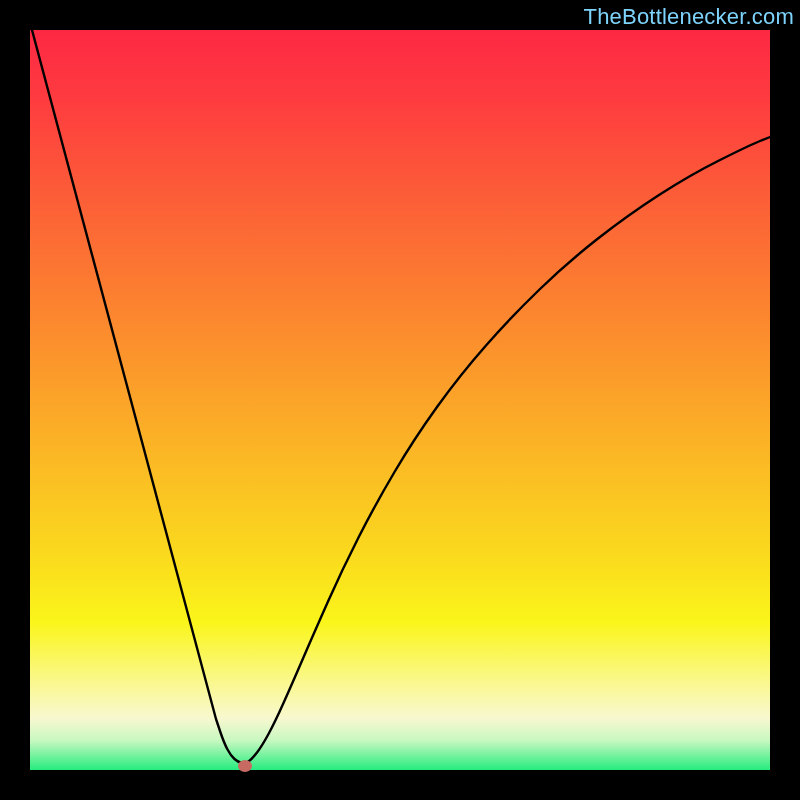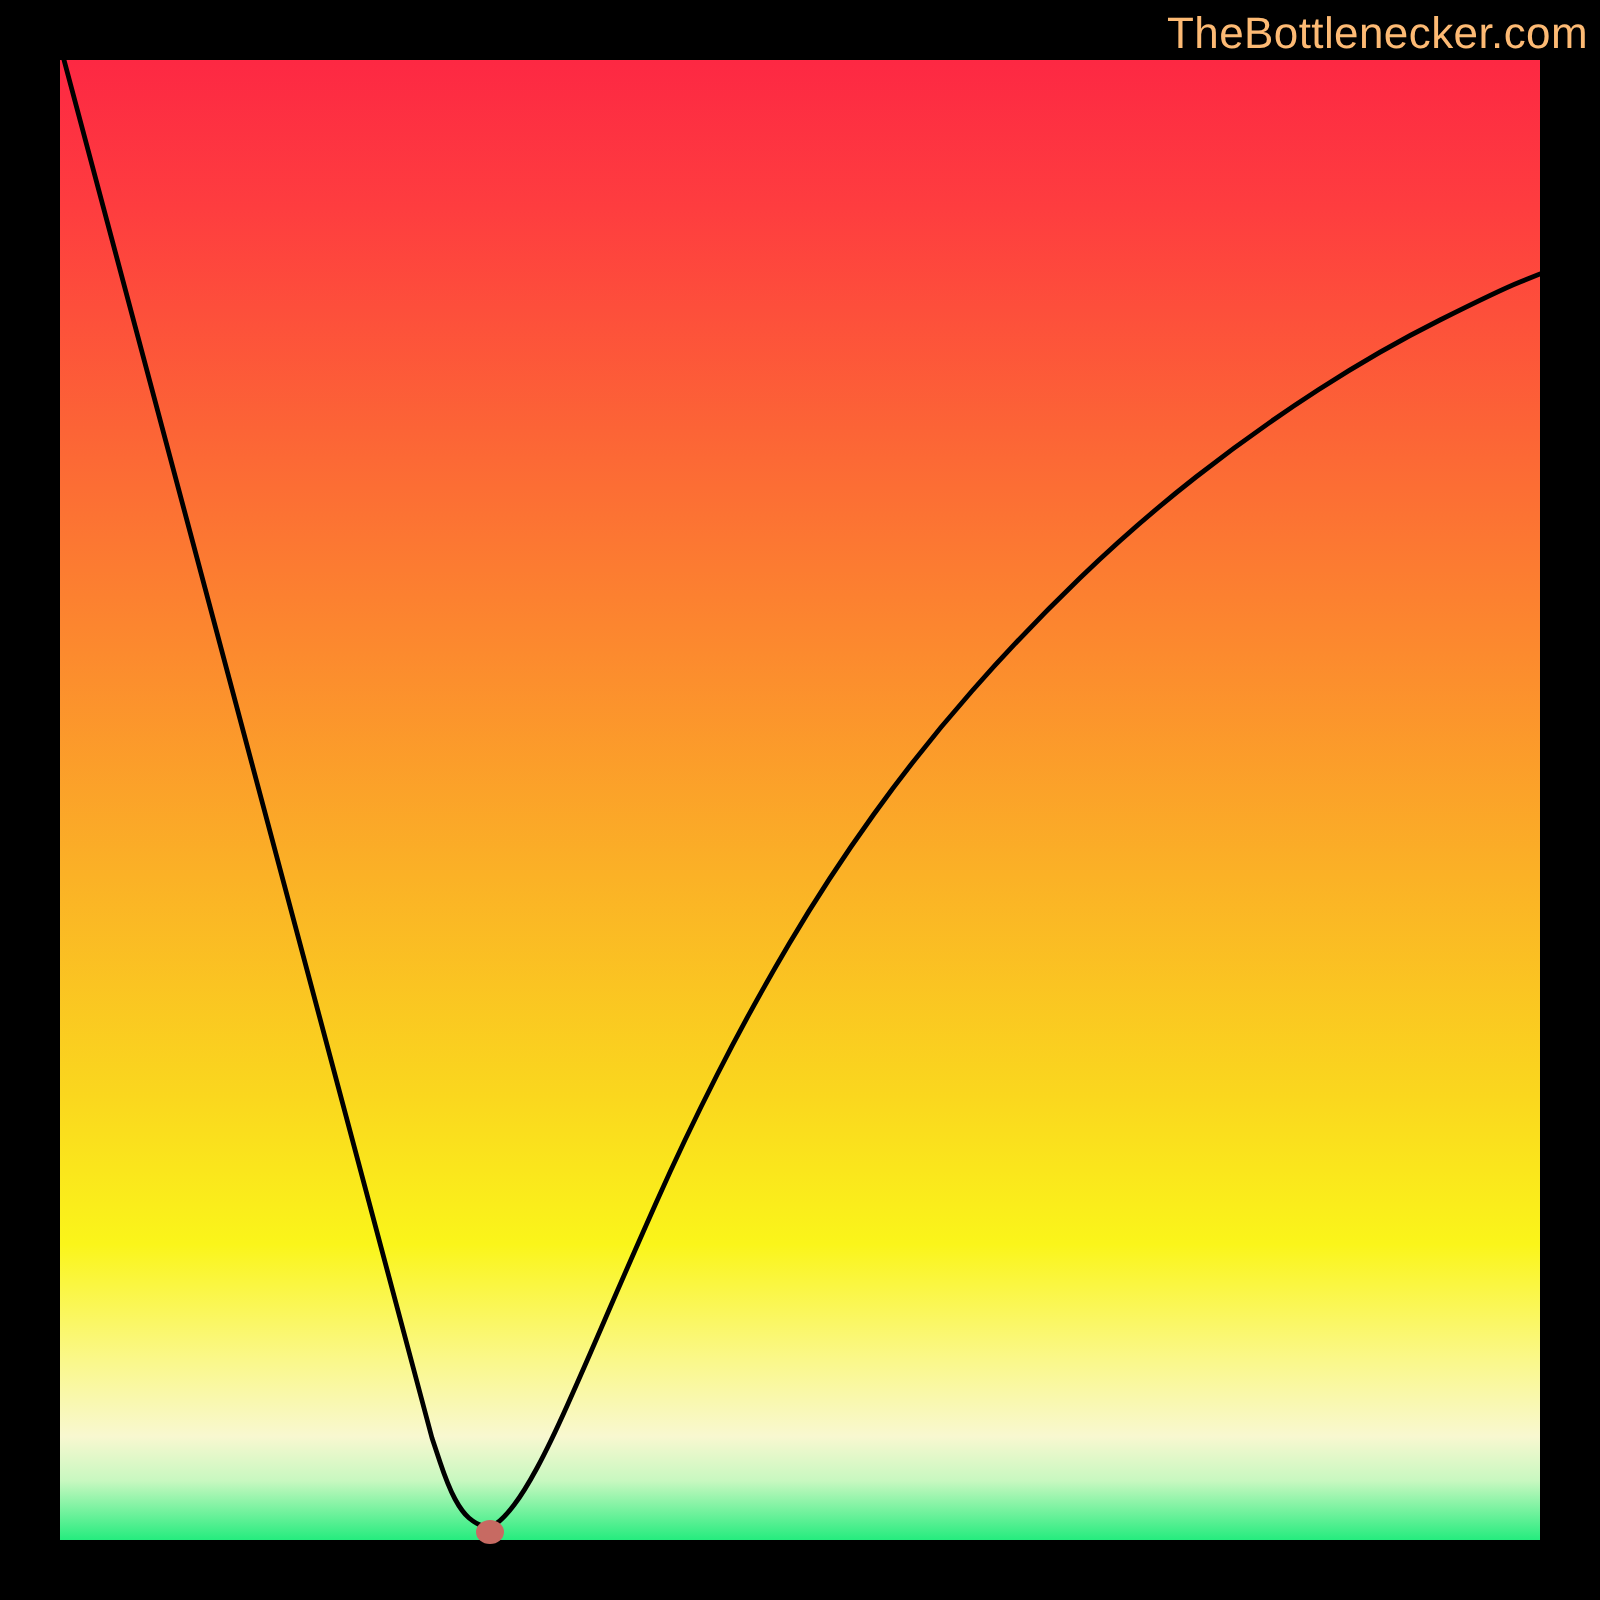--- a/index.html
+++ b/index.html
@@ -36,21 +36,21 @@
       #faf88c 88%,
       #f8f8d0 93%,
       #c8f8c0 96%,
       #25ec7e 100%
     );
   }
   .watermark {
     position: absolute;
     top: 4px;
     right: 6px;
-    color: #fdba74;
+    color: #7dd3fc;
     font-size: 22px;
     letter-spacing: 0.2px;
     font-weight: 400;
     user-select: none;
   }
   svg.curve {
     position: absolute;
     left: 0;
     top: 0;
     width: 740px;

